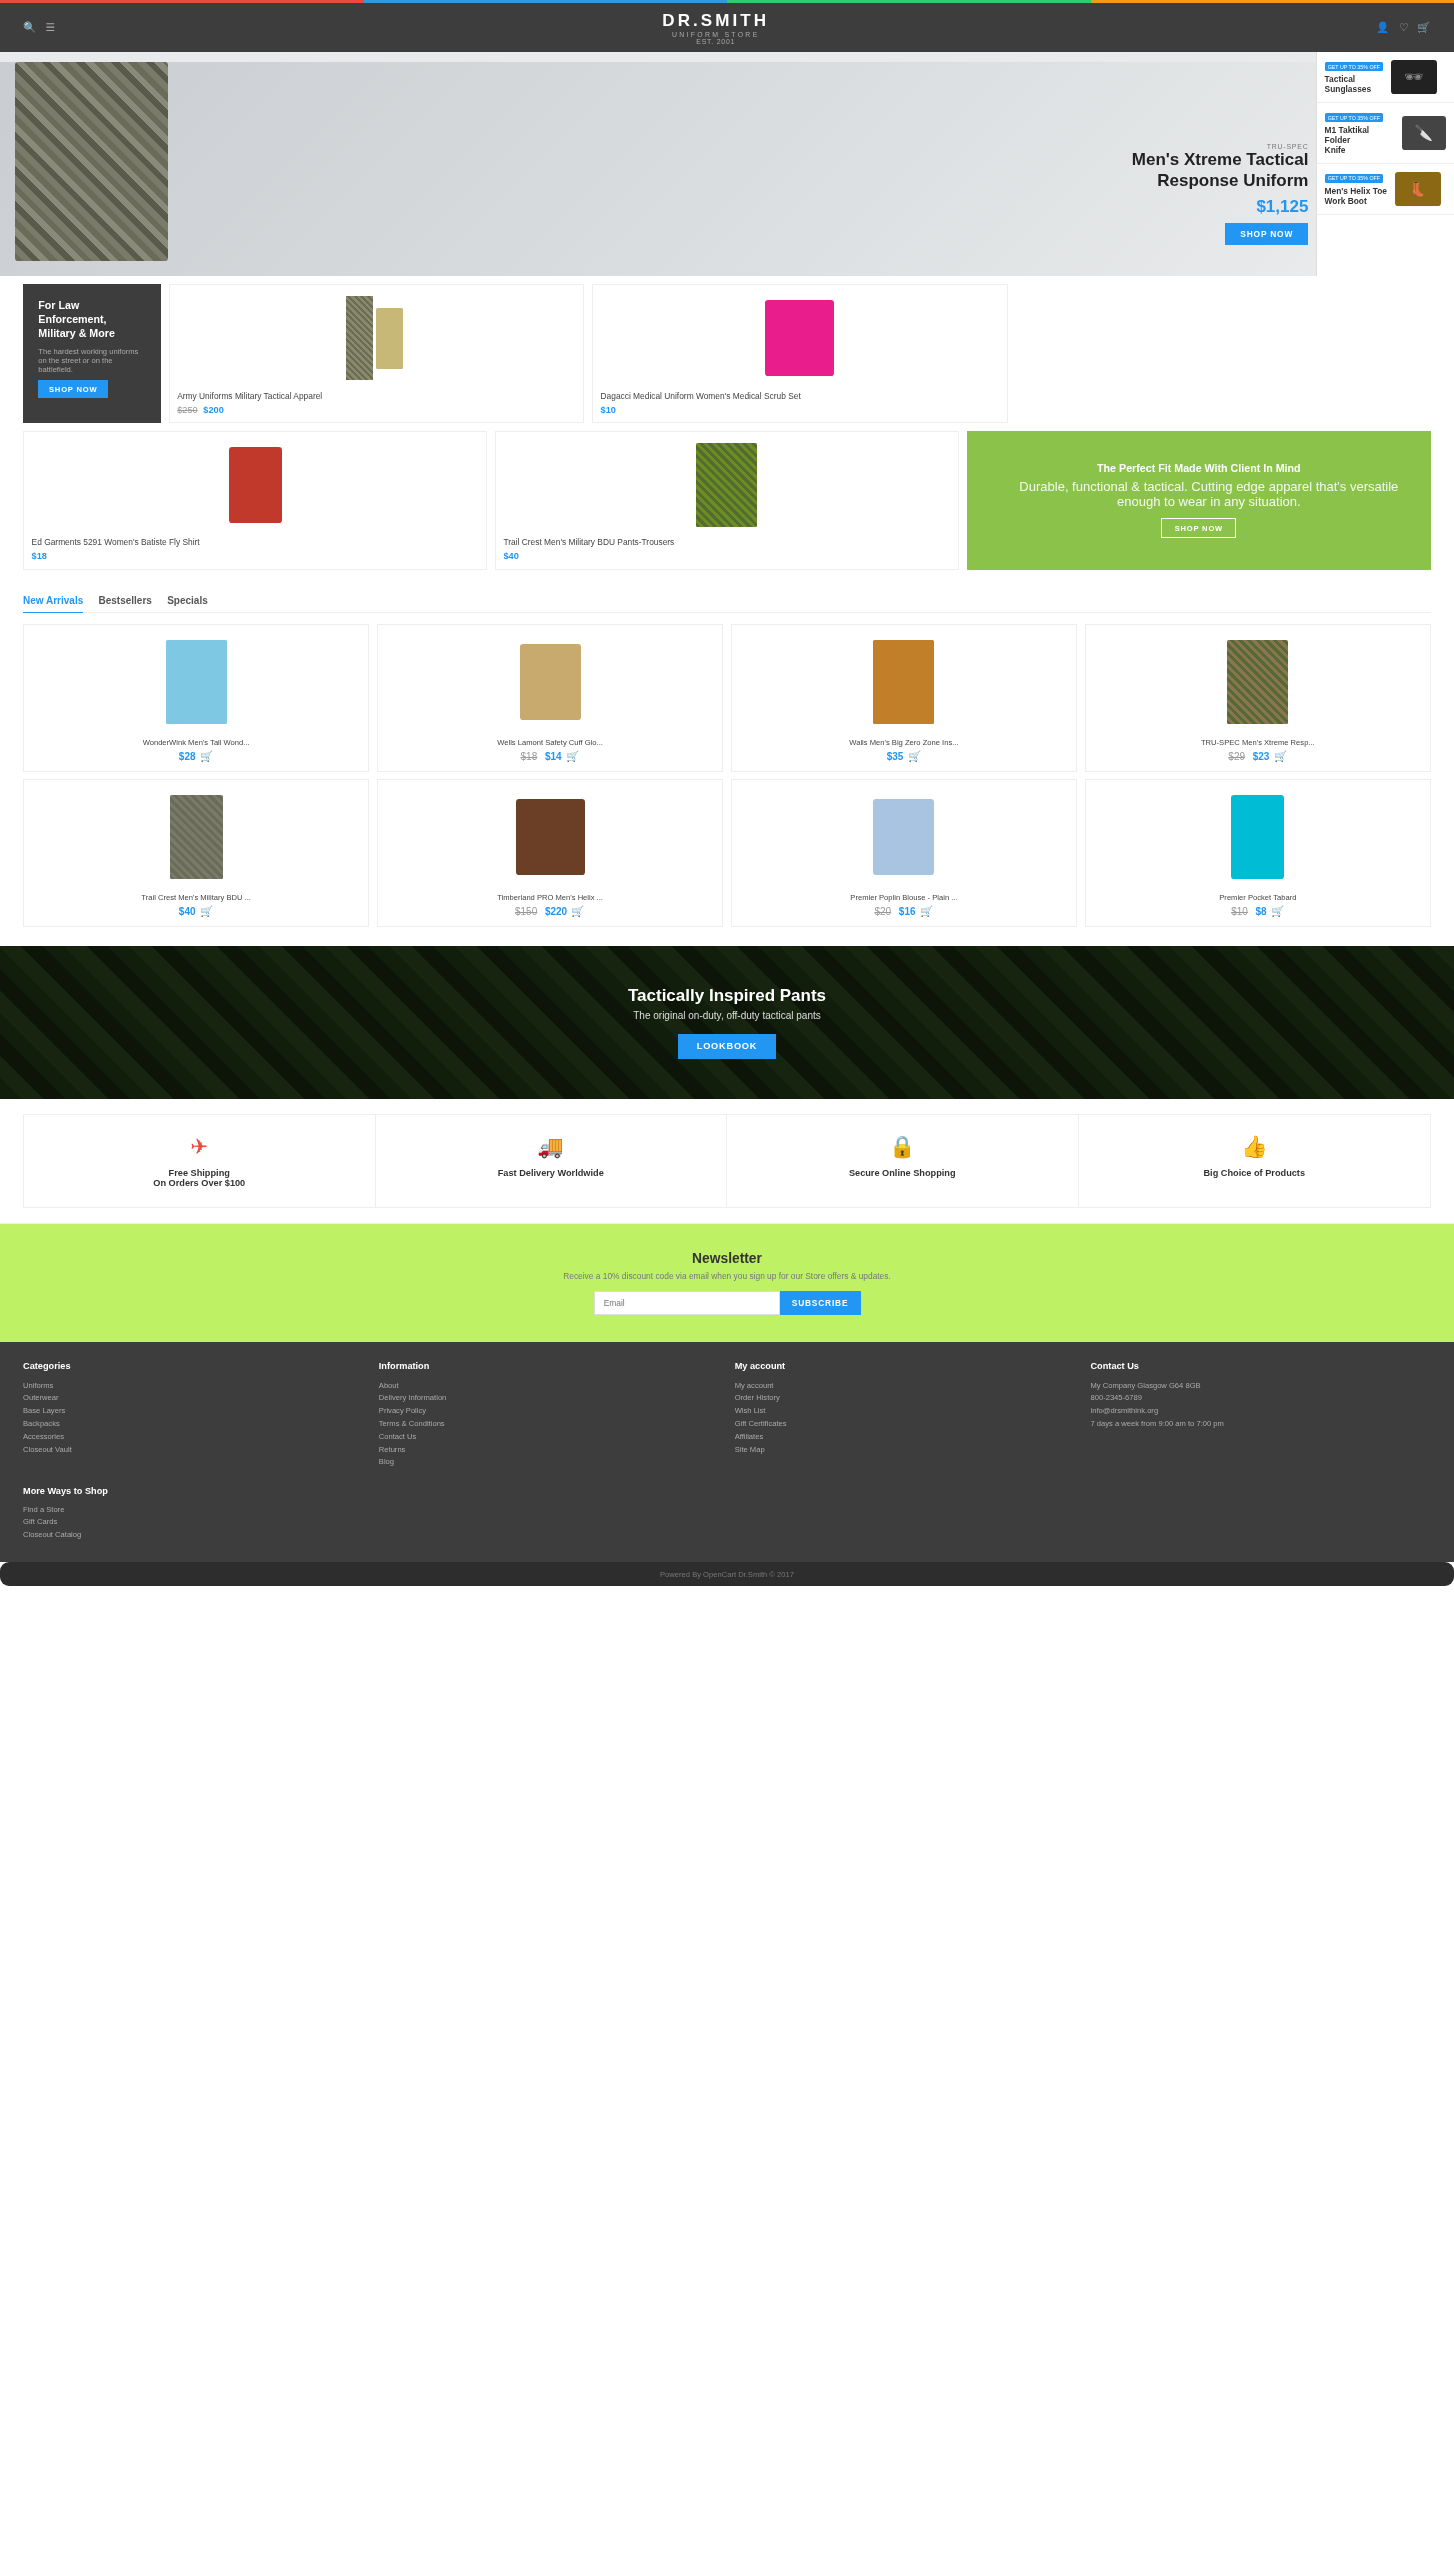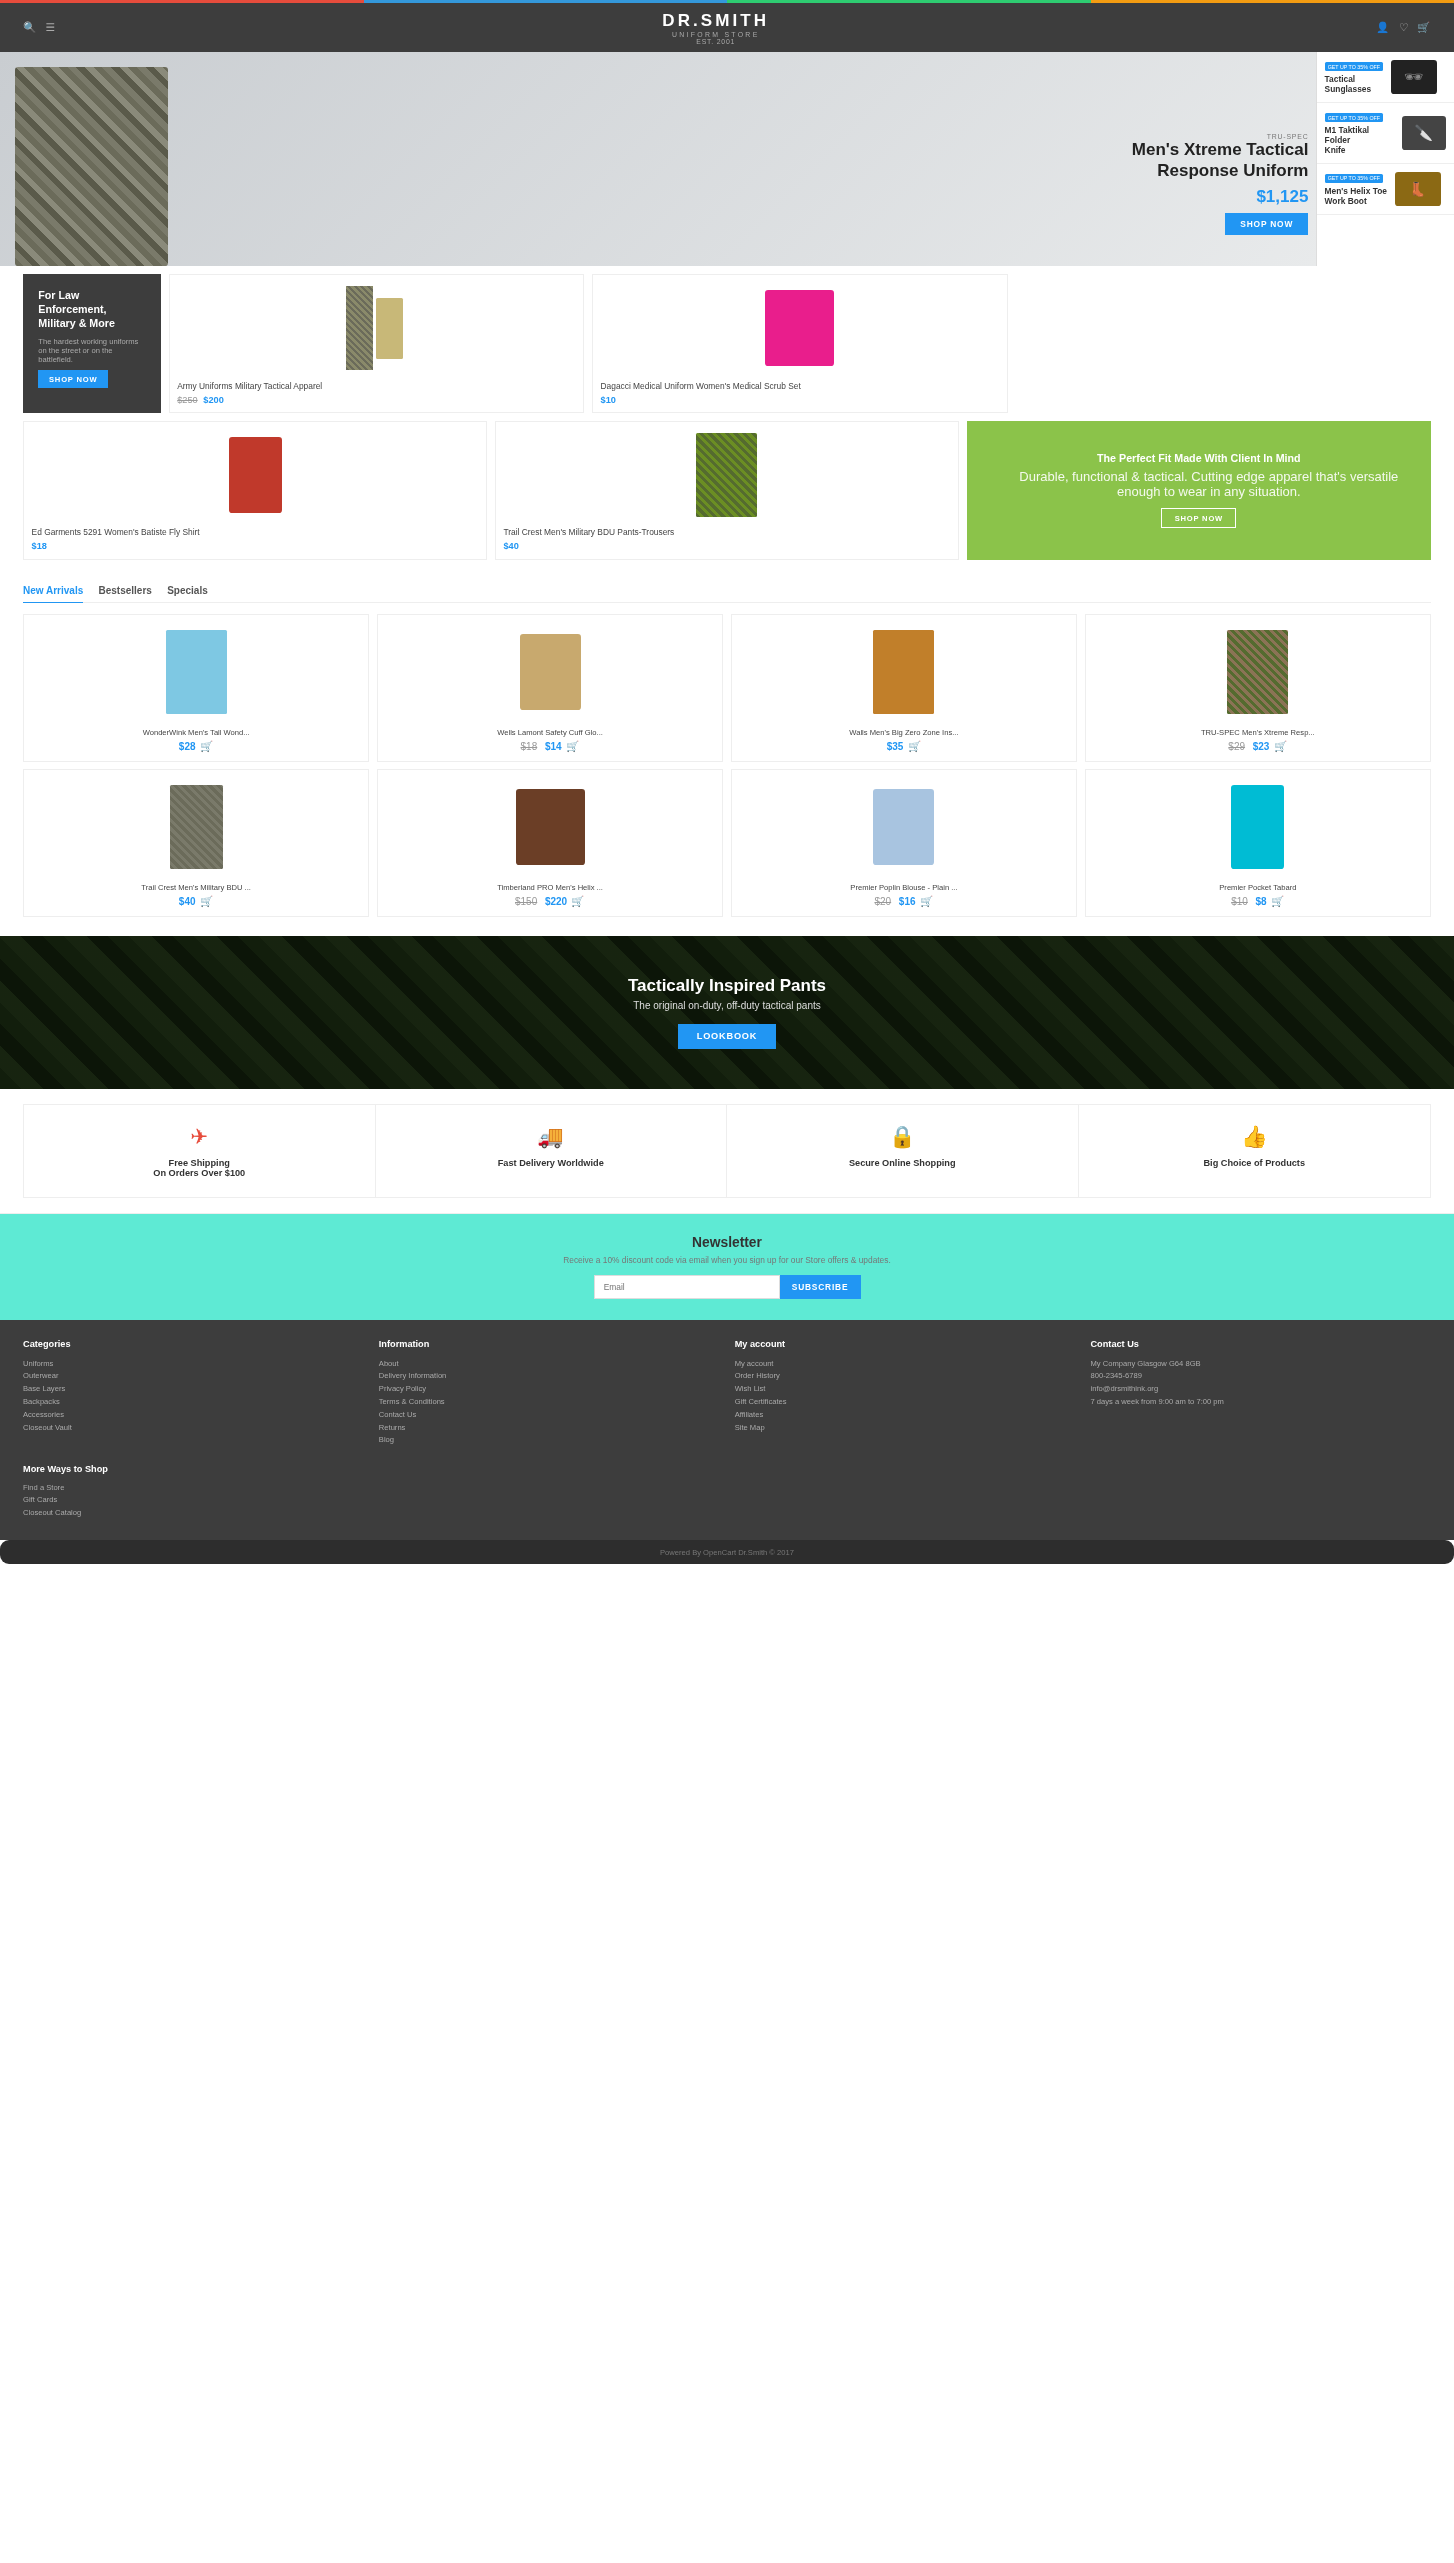--- a/index.html
+++ b/index.html
@@ -17,21 +17,21 @@
     .header { background: #3d3d3d; padding: 7.6px 23px; display: flex; align-items: center; justify-content: space-between; }
     .header-left { display: flex; gap: 9.2px; }
     .header-center { text-align: center; }
     .brand-name { color: #fff; font-size: 17px; font-weight: bold; letter-spacing: 3.1px; }
     .brand-sub { color: #aaa; font-size: 6.9px; letter-spacing: 2.3px; }
     .brand-est { color: #aaa; font-size: 6.9px; letter-spacing: 0.8px; }
     .header-right { display: flex; gap: 9.2px; align-items: center; }
 
     
     .hero { display: flex; background: #e8eaeb; }
-    .hero-main { flex: 1; position: relative; background: linear-gradient(135deg, #c9cdd1, #e8eaeb); min-height: 214px; display: flex; align-items: flex-end; overflow: hidden; }
+    .hero-main { flex: 1; position: relative; background: linear-gradient(135deg, #c9cdd1, #e8eaeb); min-height: 214px; display: flex; overflow: hidden; margin-top: 10px; }
     .hero-figure { width: 168px; margin-left: 15.3px; }
     .hero-camo { width: 153px; height: 199px; background: repeating-linear-gradient(45deg, #6b6b5a 0px, #6b6b5a 6.1px, #7a7a6a 6.1px, #7a7a6a 12.2px, #5a5a4a 12.2px, #5a5a4a 18.3px, #8a8a7a 18.3px, #8a8a7a 24.5px); border-radius: 3.1px; }
     .hero-text { position: absolute; right: 7.6px; bottom: 31px; text-align: right; }
     .hero-brand { font-size: 6.9px; color: #777; text-transform: uppercase; letter-spacing: 0.8px; }
     .hero-title { font-size: 17px; font-weight: bold; color: #222; line-height: 1.2; }
     .hero-price { color: #2196f3; font-size: 17px; font-weight: bold; margin: 6.1px 0; }
     .hero-btn { background: #2196f3; color: #fff; border: none; padding: 6.1px 15.3px; font-size: 8.4px; letter-spacing: 0.8px; cursor: pointer; font-weight: bold; text-transform: uppercase; }
 
     .hero-sidebar { width: 138px; background: #fff; border-left: 0.8px solid #ddd; }
     .hero-sidebar-item { display: flex; align-items: center; padding: 7.6px; border-bottom: 0.8px solid #eee; gap: 7.6px; cursor: pointer; }
@@ -85,21 +85,21 @@
 
     
     .features-section { padding: 15.3px 23px; background: #fff; }
     .features-grid { display: grid; grid-template-columns: repeat(4, 1fr); gap: 0; border: 0.8px solid #eee; }
     .feature-item { padding: 19px 15.3px; text-align: center; border-right: 0.8px solid #eee; }
     .feature-item:last-child { border-right: none; }
     .feature-icon { font-size: 21.4px; margin-bottom: 7.6px; color: #e74c3c; }
     .feature-title { font-size: 9.2px; font-weight: bold; color: #333; }
 
     
-    .newsletter { padding: 21px; text-align: center; background: #5eead4; border-top: 0.8px solid #eee; }
+    .newsletter { padding: 27px; text-align: center; background: #bef264; border-top: 0.8px solid #eee; }
     .newsletter h3 { font-size: 13.8px; font-weight: bold; margin-bottom: 4.6px; }
     .newsletter p { font-size: 8.4px; color: #777; margin-bottom: 10.7px; }
     .newsletter-form { display: flex; justify-content: center; gap: 0; max-width: 267px; margin: 0 auto; }
     .newsletter-input { flex: 1; padding: 6.1px 9.2px; border: 0.8px solid #ddd; font-size: 8.4px; outline: none; }
     .newsletter-btn { background: #2196f3; color: #fff; border: none; padding: 6.1px 12.2px; font-size: 8.4px; font-weight: bold; cursor: pointer; text-transform: uppercase; letter-spacing: 0.8px; }
 
     
     .footer { background: #3d3d3d; padding: 19px 23px; }
     .footer-grid { display: grid; grid-template-columns: repeat(4, 1fr); gap: 15.3px; }
     .footer-col h4 { color: #fff; font-size: 9.2px; font-weight: bold; margin-bottom: 9.2px; }

